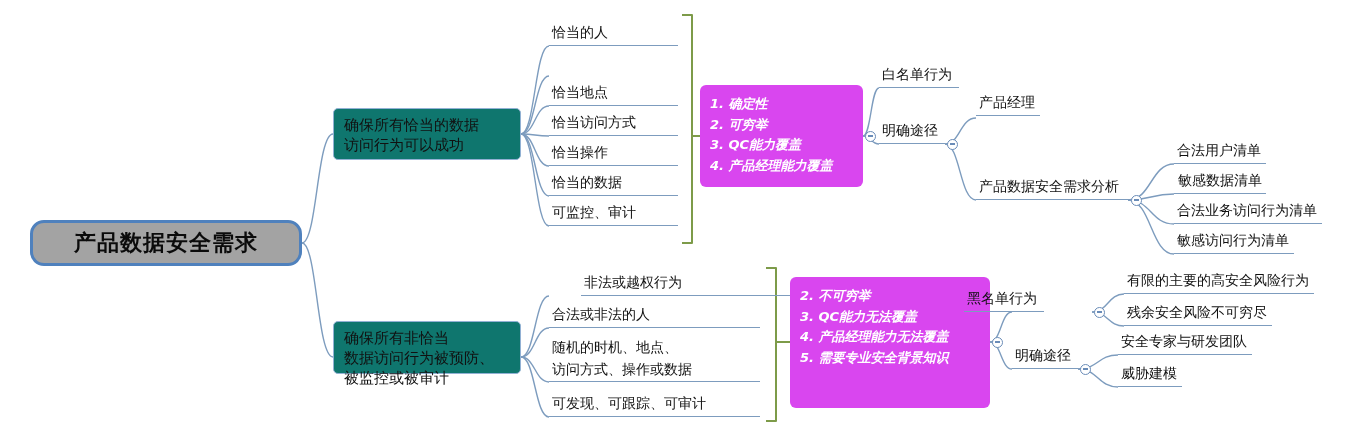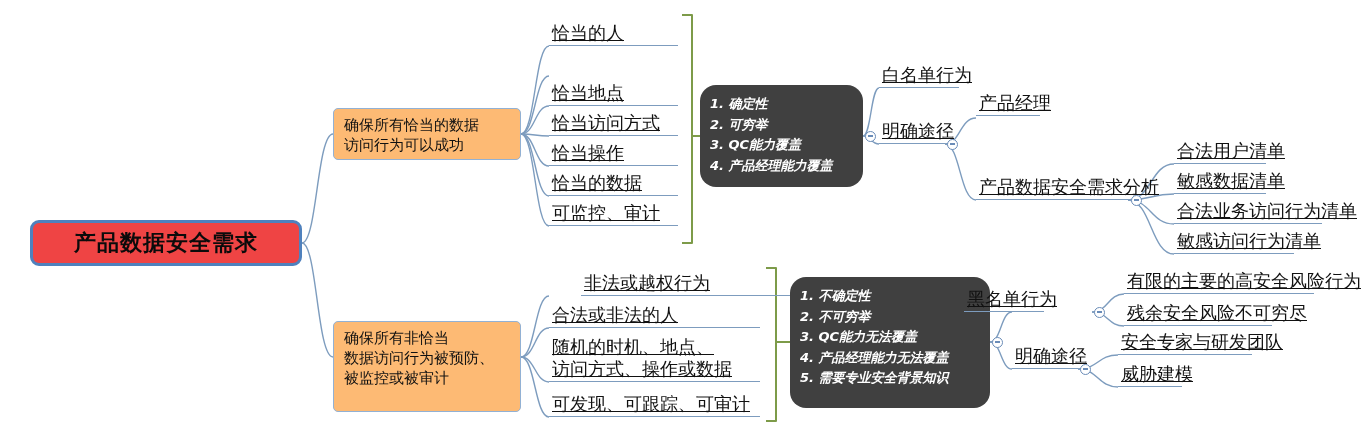--- a/index.html
+++ b/index.html
@@ -3,40 +3,40 @@
 <meta charset="utf-8">
 <style>
   * { margin:0; padding:0; box-sizing:border-box; }
   html,body { background:#fff; }
   body { font-family:"DejaVu Sans","Liberation Sans",sans-serif; }
   .canvas { position:relative; width:1370px; height:431px; background:#ffffff; overflow:hidden; }
   .svg-layer { position:absolute; left:0; top:0; width:1370px; height:431px; }
 
   .root {
     position:absolute; left:30px; top:220px; width:272px; height:46px;
-    background:#ef4444; border:3px solid #4f81bd; border-radius:9px;
+    background:#a3a3a3; border:3px solid #4f81bd; border-radius:14px;
     display:flex; align-items:center; justify-content:center;
     font-size:22px; font-weight:bold; color:#0b0b0b; letter-spacing:1px;
   }
   .topic {
-    position:absolute; background:#fdba74; border:1px solid #92b1d4; border-radius:5px;
+    position:absolute; background:#0f766e; border:1px solid #92b1d4; border-radius:5px;
     font-size:15px; line-height:20px; padding:6px 10px; white-space:pre-line; color:#111;
   }
   #topic1 { left:333px; top:108px; width:188px; height:52px; }
-  #topic2 { left:333px; top:321px; width:188px; height:91px; }
+  #topic2 { left:333px; top:321px; width:188px; height:53px; }
 
   .leaf {
-    position:absolute; font-size:18px; line-height:21px; height:24px;
+    position:absolute; font-size:14px; line-height:21px; height:24px;
     padding:0 4px 2px 3px; border-bottom:1.5px solid #7d9cbe;
-    color:#111; white-space:nowrap;text-decoration:underline;
+    color:#111; white-space:nowrap;
   }
   .leaf.multi { height:46px; line-height:22px; white-space:pre-line; }
 
   .summary {
-    position:absolute; background:#404040; border-radius:16px; color:#ffffff;
+    position:absolute; background:#d946ef; border-radius:6px; color:#ffffff;
     font-size:13px; font-weight:bold; font-style:italic; line-height:20.5px;
     padding:9px 10px;
   }
   #green1 { left:700px; top:85px; width:163px; height:102px; }
   #green2 { left:790px; top:277px; width:200px; height:131px; }
 
   .collapse {
     position:absolute; width:11px; height:11px; border-radius:50%;
     background:#fff; border:1px solid #6a8cb8;
     display:flex; align-items:center; justify-content:center; cursor:pointer;
@@ -113,21 +113,20 @@
   <div class="leaf" style="left:1174px; top:200px; width:148px;">合法业务访问行为清单</div>
   <div class="leaf" style="left:1174px; top:230px; width:120px;">敏感访问行为清单</div>
 
   <div class="leaf" style="left:549px; top:272px; width:211px;margin-left:32px;">非法或越权行为</div>
   <div class="leaf" style="left:549px; top:304px; width:211px;">合法或非法的人</div>
   <div class="leaf multi" style="left:549px; top:336px; width:211px;">随机的时机、地点、
 访问方式、操作或数据</div>
   <div class="leaf" style="left:549px; top:393px; width:211px;">可发现、可跟踪、可审计</div>
 
   <div class="summary" id="green2">
-    <div>1. 不确定性</div>
     <div>2. 不可穷举</div>
     <div>3. QC能力无法覆盖</div>
     <div>4. 产品经理能力无法覆盖</div>
     <div>5. 需要专业安全背景知识</div>
   </div>
 
   <div class="leaf" style="left:964px; top:288px; width:80px;">黑名单行为</div>
   <div class="leaf" style="left:1124px; top:270px; width:190px;">有限的主要的高安全风险行为</div>
   <div class="leaf" style="left:1124px; top:302px; width:148px;">残余安全风险不可穷尽</div>
   <div class="leaf" style="left:1012px; top:345px; width:66px;">明确途径</div>

